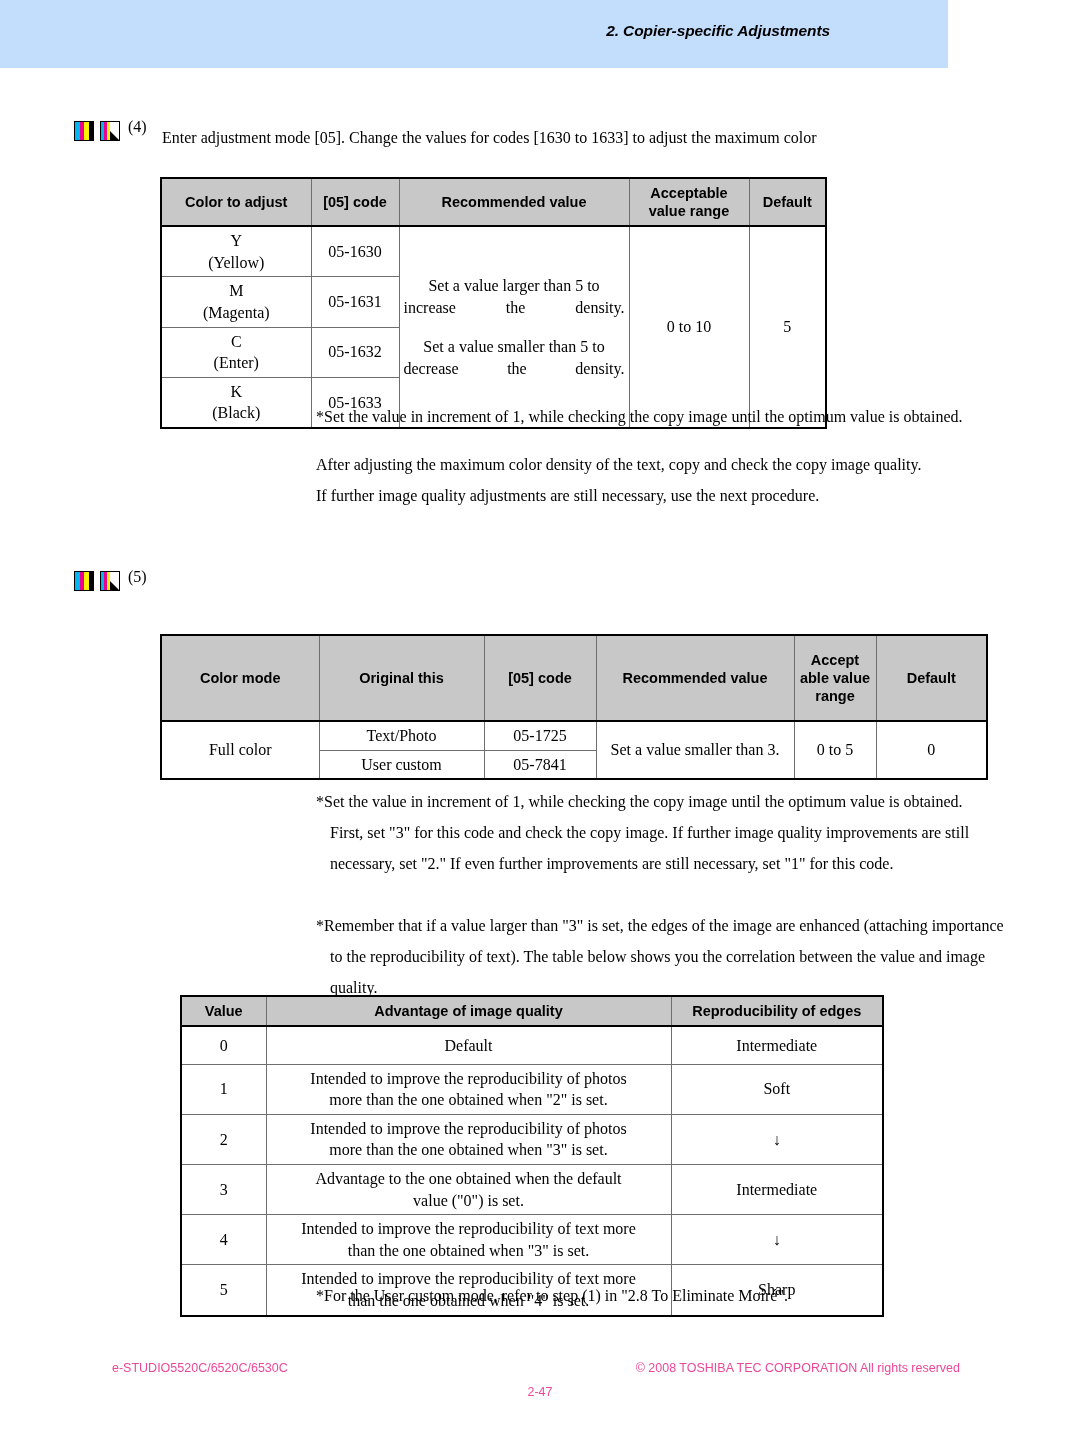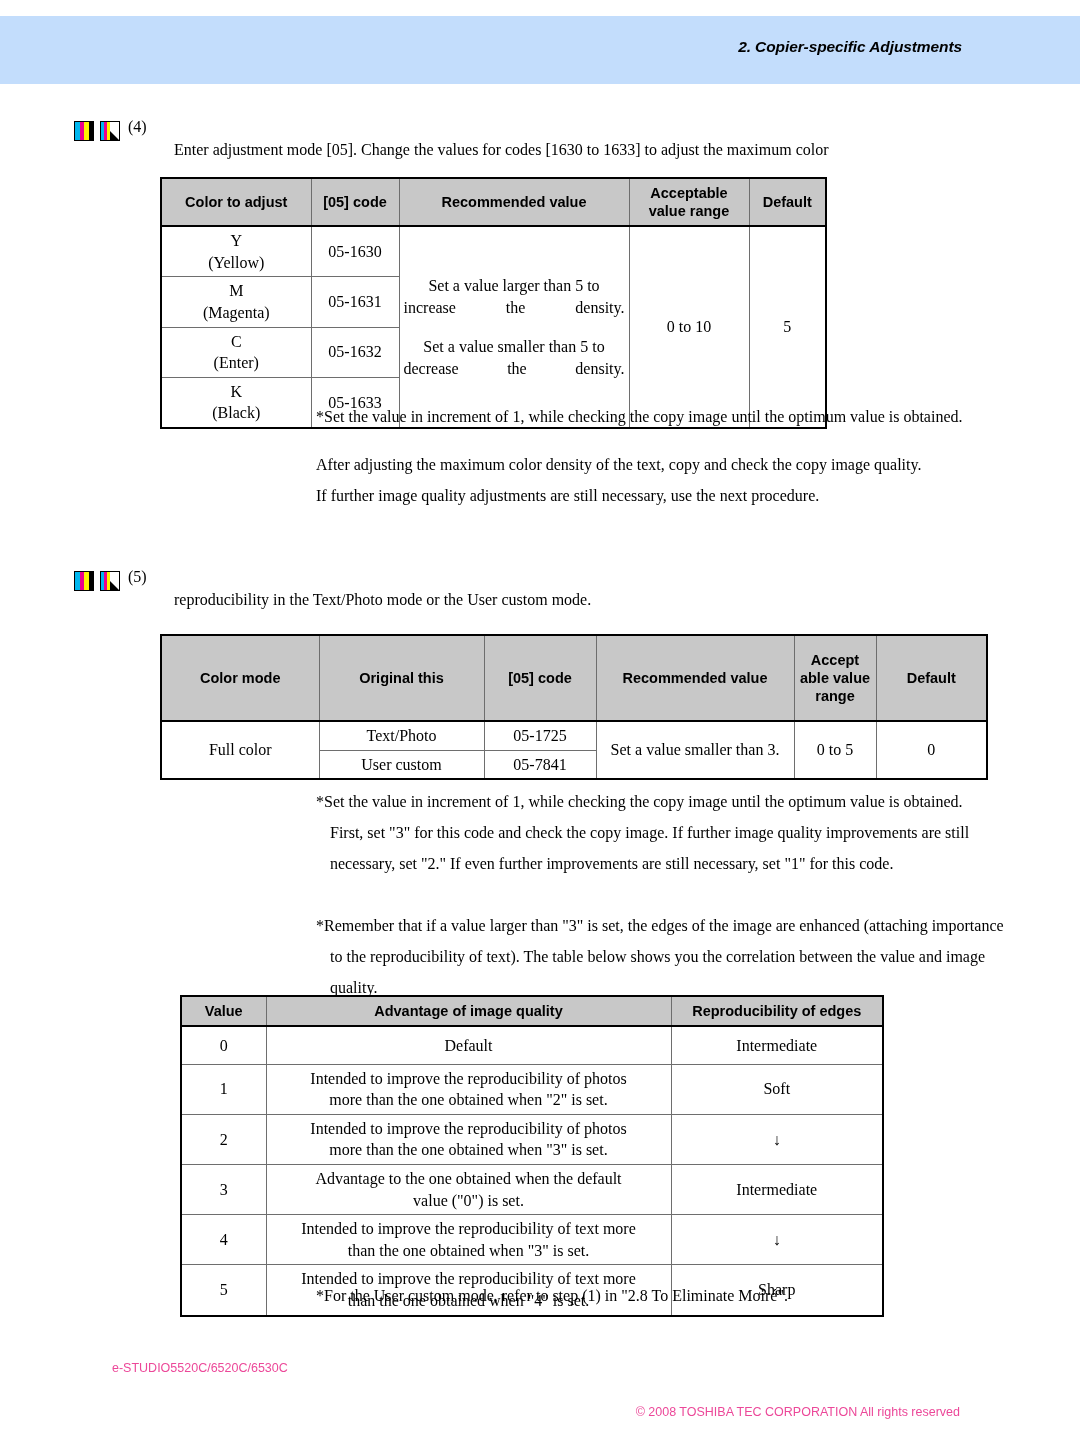--- a/index.html
+++ b/index.html
@@ -13,22 +13,22 @@
     font-family: "Liberation Serif", "DejaVu Serif", serif;
     color: #000000;
     position: relative;
     overflow: hidden;
   }
 
   
   .header-band {
     position: absolute;
     left: 0;
-    top: 16px;
-    width: 1080px;
+    top: 0;
+    width: 948px;
     height: 68px;
     background: #c3ddfc;
   }
   .header-title {
     position: absolute;
     right: 118px;
     top: 22px;
     font-family: "Liberation Sans", "DejaVu Sans", sans-serif;
     font-weight: bold;
     font-style: italic;
@@ -92,21 +92,21 @@
     left: 128px;
     top: 0;
     font-size: 16px;
   }
   .step-body {
     margin-left: 158px;
     margin-right: 90px;
     font-size: 16px;
     line-height: 1.95;
   }
-  .step-body p { margin: 16px; }
+  .step-body p { margin: 4px; }
 
   
   .para {
     margin-left: 158px;
     margin-right: 80px;
     font-size: 16px;
     line-height: 1.95;
   }
   .para.note {
     text-indent: -14px;
@@ -178,21 +178,20 @@
     position: absolute;
     left: 112px;
     top: 0;
     white-space: nowrap;
   }
   .footer-right {
     position: absolute;
     right: 120px;
     top: 0;
     white-space: nowrap;
-    margin-top: 44px;
   }
   .footer-page {
     position: absolute;
     left: 0;
     top: 24px;
     width: 1080px;
     text-align: center;
   }
 </style>
 </head>
@@ -305,21 +304,20 @@
         <span class="tri"></span>
         <span class="bars">
             <i class="b-c"></i>
             <i class="b-m"></i>
             <i class="b-y"></i>
           </span>
       </span>
     </div>
     <div class="step-num">(5)</div>
     <div class="step-body">
-      <p>reproducibility in the Text/Photo mode or the User custom mode.</p>
     </div>
   </div>
 
   <table class="doc t2">
     <colgroup>
       <col style="width:158px">
         <col style="width:165px">
         <col style="width:112px">
         <col style="width:198px">
         <col style="width:82px">
@@ -423,13 +421,14 @@
     </tbody>
   </table>
 
   <div class="para note" style="position:absolute; left:158px; top:1212px; width:880px;">*For the User custom mode, refer to step (1) in "2.8 To Eliminate Moiré".</div>
 
 </div>
 
 <div class="footer">
   <div class="footer-left">e-STUDIO5520C/6520C/6530C</div>
   <div class="footer-right">© 2008 TOSHIBA TEC CORPORATION All rights reserved</div>
+  <div class="footer-page">2-47</div>
 </div>
 
 </body></html>

